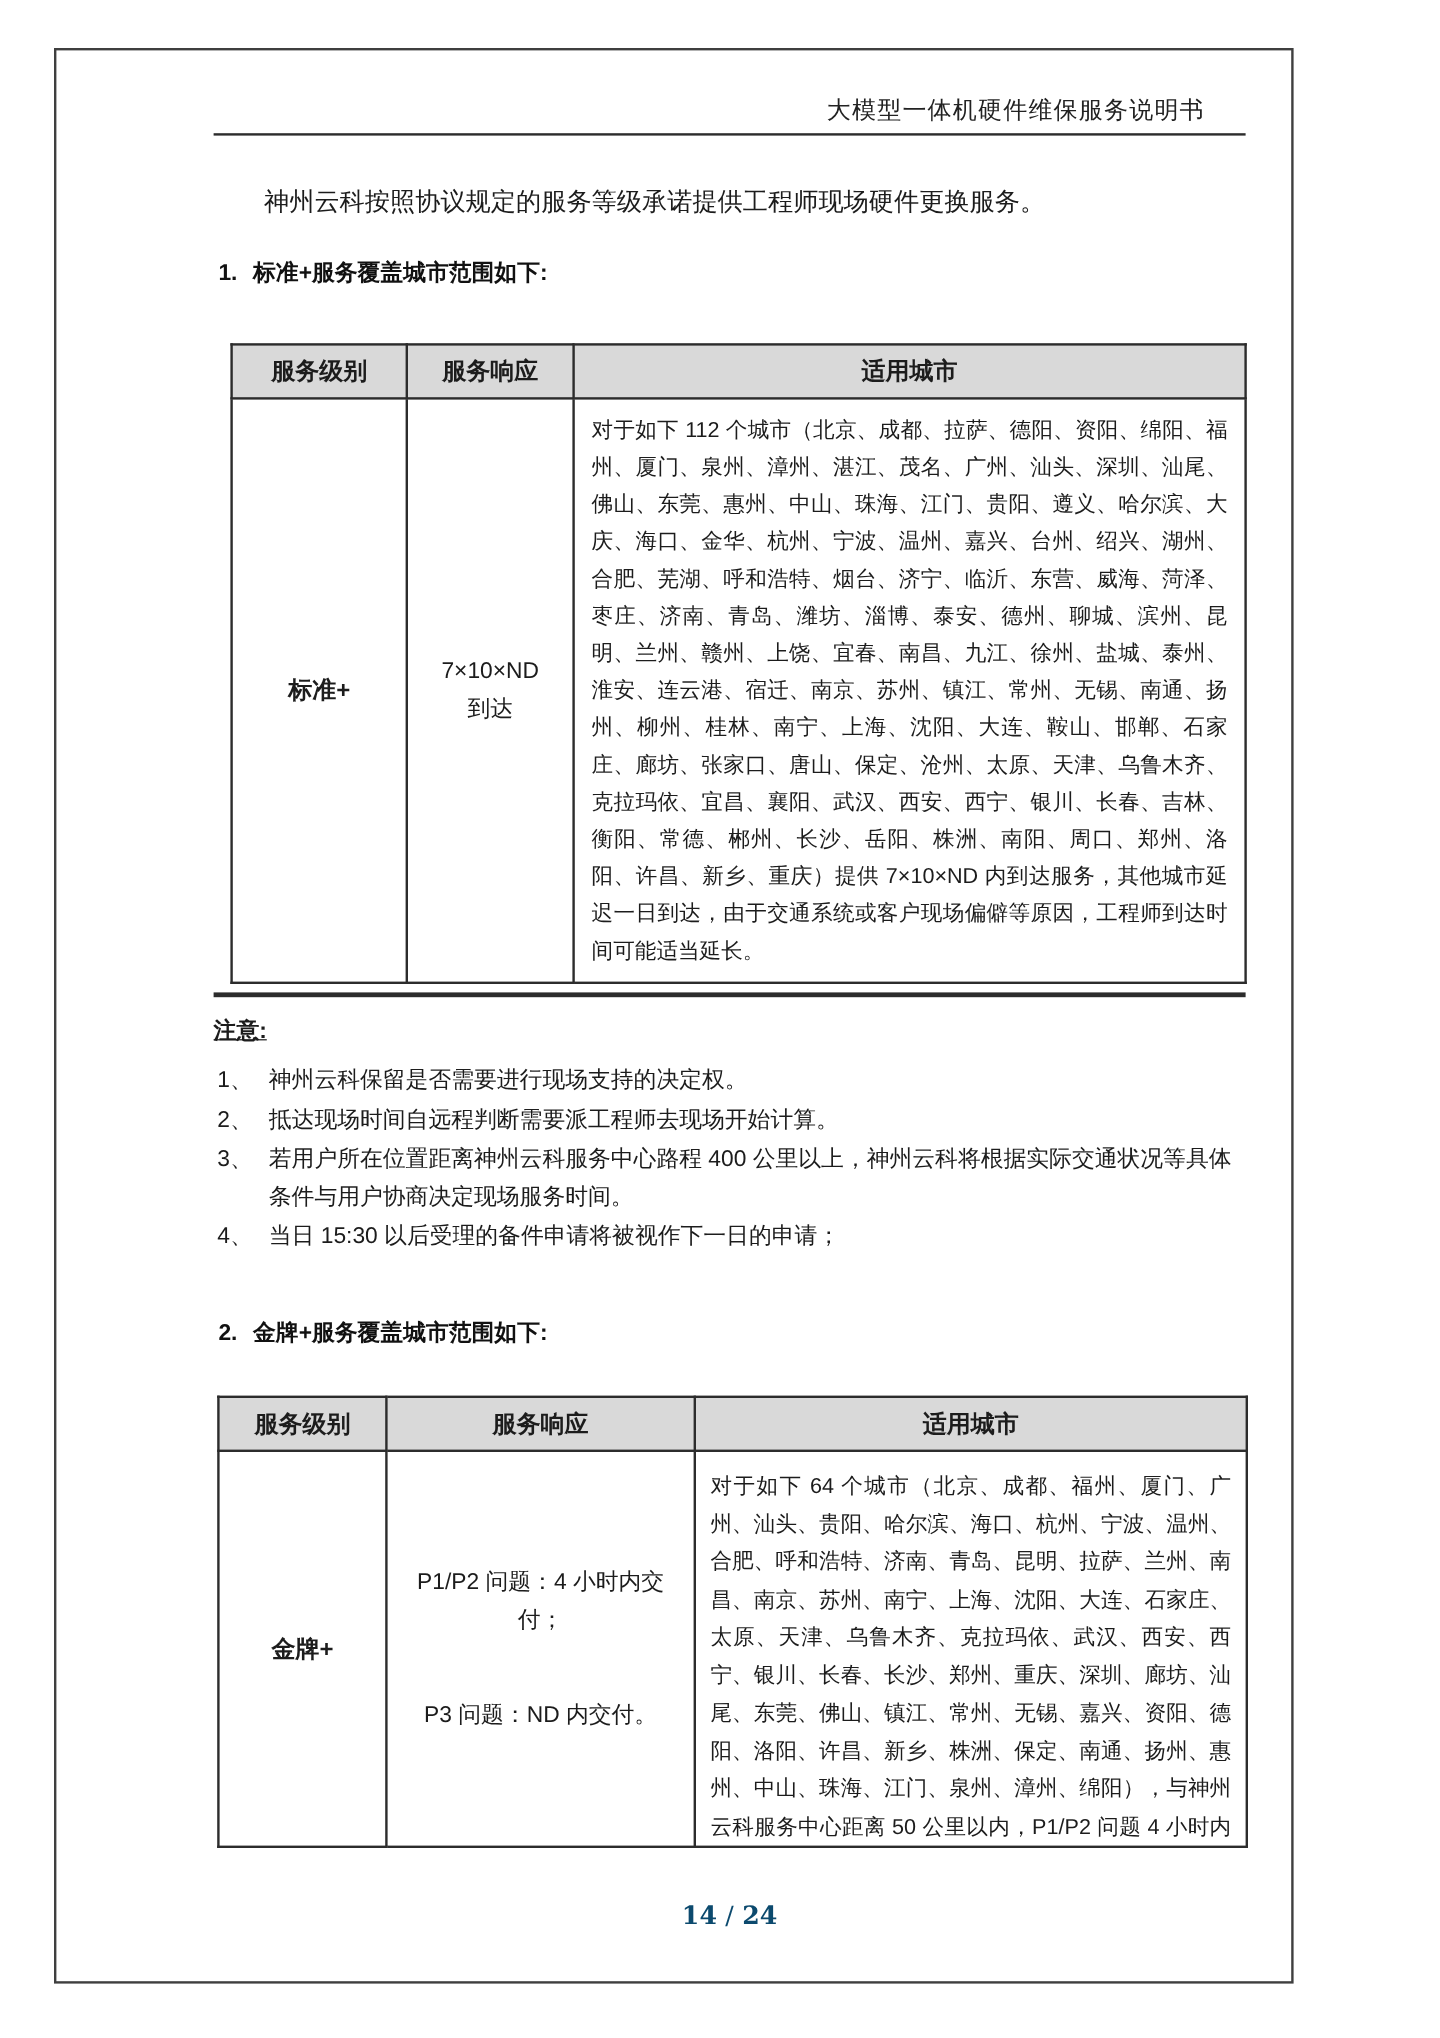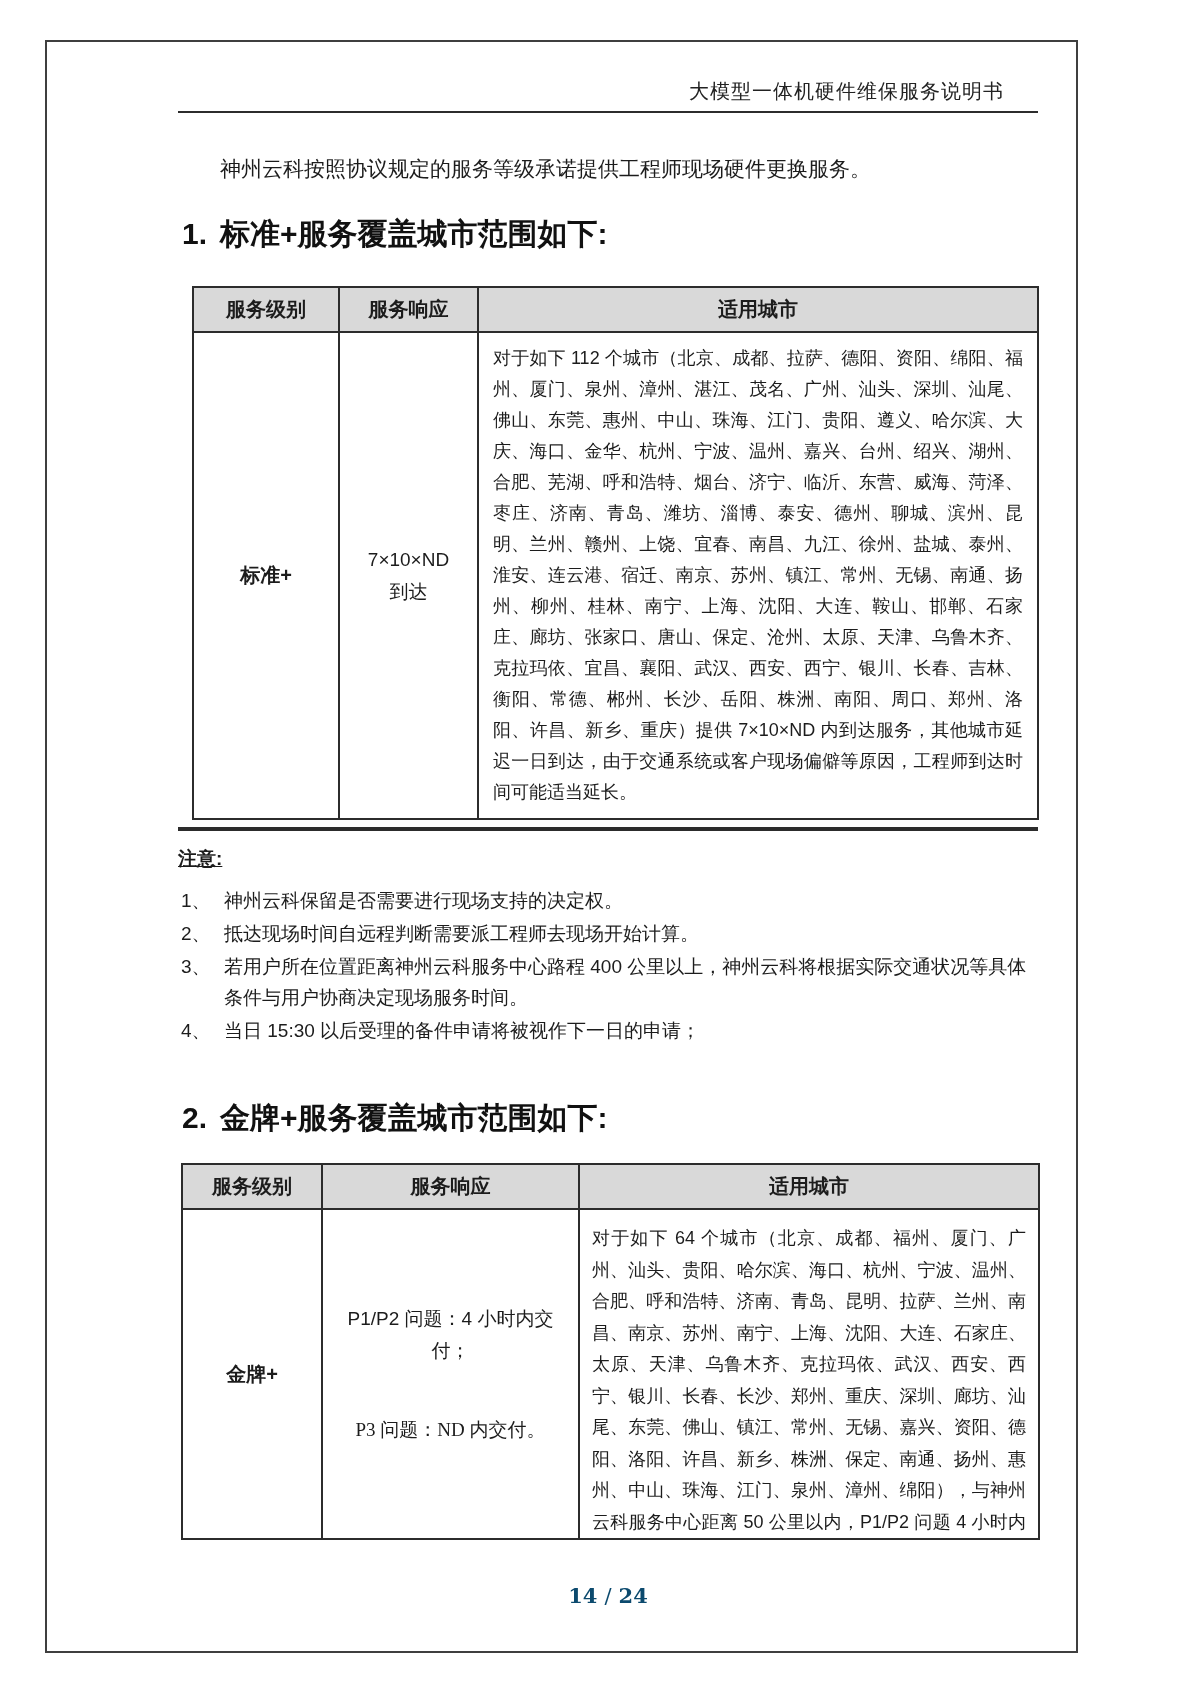--- a/index.html
+++ b/index.html
@@ -7,40 +7,40 @@
   body { position:relative; font-family:"Liberation Sans","DejaVu Sans",sans-serif; color:#1c1c1c; overflow:hidden; }
 
   .page-frame { position:absolute; top:40px; left:45px; width:1033px; height:1613px; border:2px solid #3f3f3f; }
 
   .doc-header { position:absolute; top:78px; left:160px; width:844px; text-align:right;
                 font-family:"DejaVu Serif","Liberation Serif",serif; font-size:20px; letter-spacing:1px; color:#222; }
   .header-rule { position:absolute; top:111px; left:178px; width:860px; border-top:2px solid #2c2c2c; }
 
   .intro { position:absolute; top:141px; left:178px; width:860px; font-size:21px; line-height:32px; text-indent:2em;margin-top:12px; }
 
-  .sec { position:absolute; left:182px; font-size:30px; font-weight:bold; color:#111; }
+  .sec { position:absolute; left:182px; font-size:19px; font-weight:bold; color:#111; }
   .sec1 { top:214px; }
   .sec2 { top:1098px; }
   .sec-text { margin-left:13px; }
 
   .tbl { position:absolute; border-collapse:collapse; table-layout:fixed; }
   .tbl th, .tbl td { border:2px solid #2c2c2c; }
   .tbl th { background:#d9d9d9; font-size:20px; font-weight:bold; text-align:center; height:45px; vertical-align:middle; }
 
   .tbl1 { top:286px; left:192px; width:845px; }
   .t1c1 { width:146px; } .t1c2 { width:139px; } .t1c3 { width:560px; }
   .tbl1 tbody tr { height:472px; }
 
   .tbl2 { top:1163px; left:181px; width:857px; }
   .t2c1 { width:140px; } .t2c2 { width:257px; } .t2c3 { width:460px; }
   .tbl2 tbody tr { height:329px; }
 
   .cell-level { text-align:center; vertical-align:middle; font-size:20px;font-weight:bold; }
   .cell-resp  { text-align:center; vertical-align:middle; font-size:19px; line-height:32px; padding:0 10px; }
-  .resp-p3 { margin-top:47px;font-family:Liberation Serif, serif; }
+  .resp-p3 { margin-top:47px; }
 
   .cell-cities { font-size:18px; text-align:justify; }
   .tbl1 .cell-cities { vertical-align:middle; padding:10px 14px; line-height:31px; }
   .tbl2 .cell-cities { vertical-align:top; padding:13px 12px 0 12px; line-height:31.5px; }
   .clip { height:315px; overflow:hidden; }
 
   .thick-rule { position:absolute; top:827px; left:178px; width:860px; height:4px; background:#2c2c2c; }
 
   .notes { position:absolute; top:846px; left:178px; width:862px; font-size:19px; }
   .notes-title { font-weight:bold; margin-bottom:13px;text-decoration:underline; }

